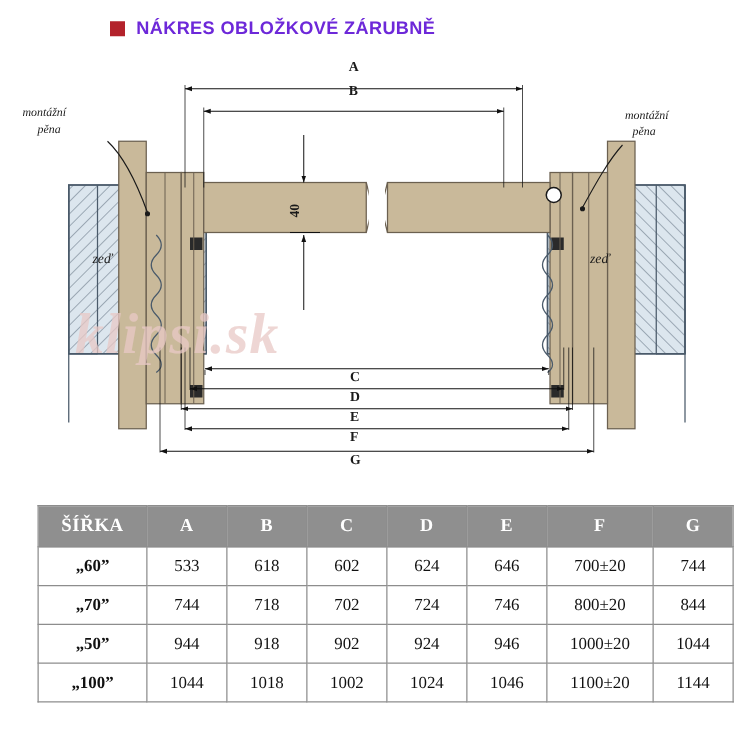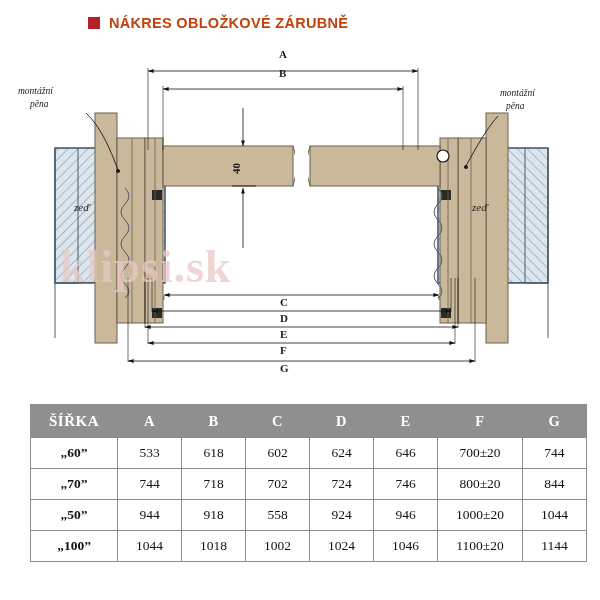--- a/index.html
+++ b/index.html
@@ -12,36 +12,36 @@
   }
   
   .title-row{
     position:absolute;left:0;top:10px;width:600px;height:26px;
     display:flex;align-items:center;padding-left:88px;box-sizing:border-box;
   }
   .title-marker{
     width:12px;height:12px;background:#b3222b;margin-right:9px;flex:none;
   }
   .title-text{
-    font-size:14.5px;font-weight:bold;letter-spacing:.3px;color:#c2410c;
+    font-size:14.5px;font-weight:bold;letter-spacing:.3px;color:#6d28d9;
   }
   
   .drawing{
     position:absolute;left:0;top:38px;width:600px;height:352px;
   }
   .drawing svg{display:block;}
   .lbl{
     position:absolute;font-size:11px;color:#1a1a1a;font-family:"Liberation Serif", serif;
   }
   .lbl.small{font-size:9.5px;font-style:italic;}
   
   .watermark{
     position:absolute;left:60px;top:240px;width:420px;height:60px;
     font-family:"Liberation Serif", serif;
-    font-size:46px;font-weight:bold;
+    font-size:46px;font-style:italic;font-weight:bold;
     color:#e9c9c6;opacity:.75;letter-spacing:1px;
     pointer-events:none;
   }
   
   .tbl{
     position:absolute;left:30px;top:404px;width:540px;
     border-collapse:collapse;
     font-family:"Liberation Serif", serif;
   }
   .tbl th,.tbl td{
@@ -255,21 +255,21 @@
       <td>702</td>
       <td>724</td>
       <td>746</td>
       <td>800±20</td>
       <td>844</td>
     </tr>
     <tr>
       <td class="first">„50”</td>
       <td>944</td>
       <td>918</td>
-      <td>558</td>
+      <td>902</td>
       <td>924</td>
       <td>946</td>
       <td>1000±20</td>
       <td>1044</td>
     </tr>
     <tr>
       <td class="first">„100”</td>
       <td>1044</td>
       <td>1018</td>
       <td>1002</td>

